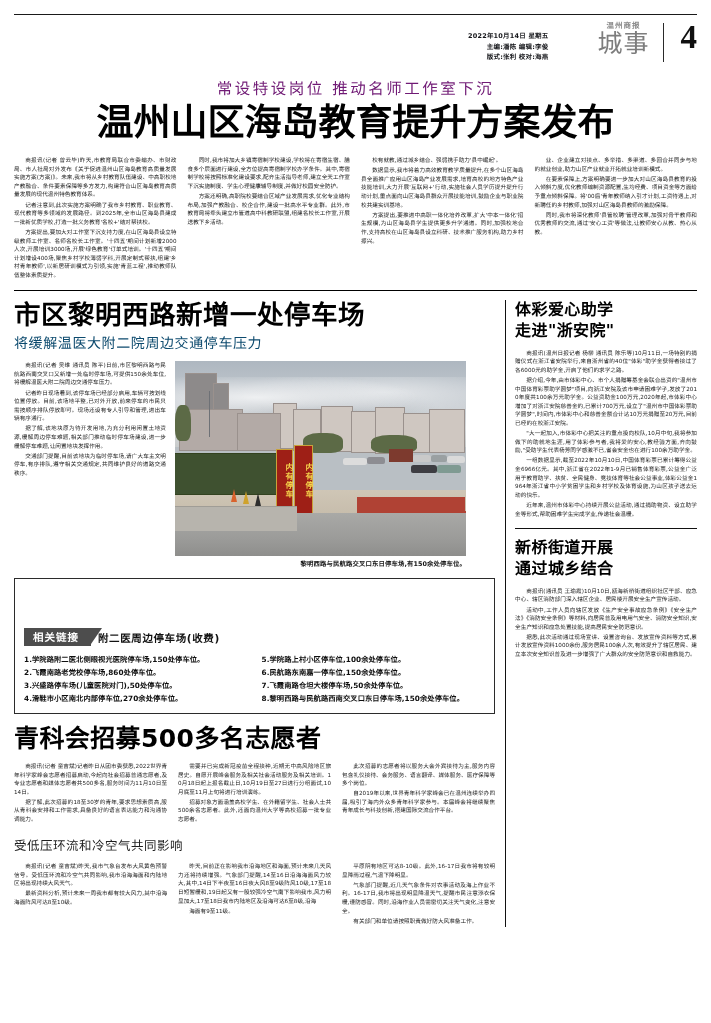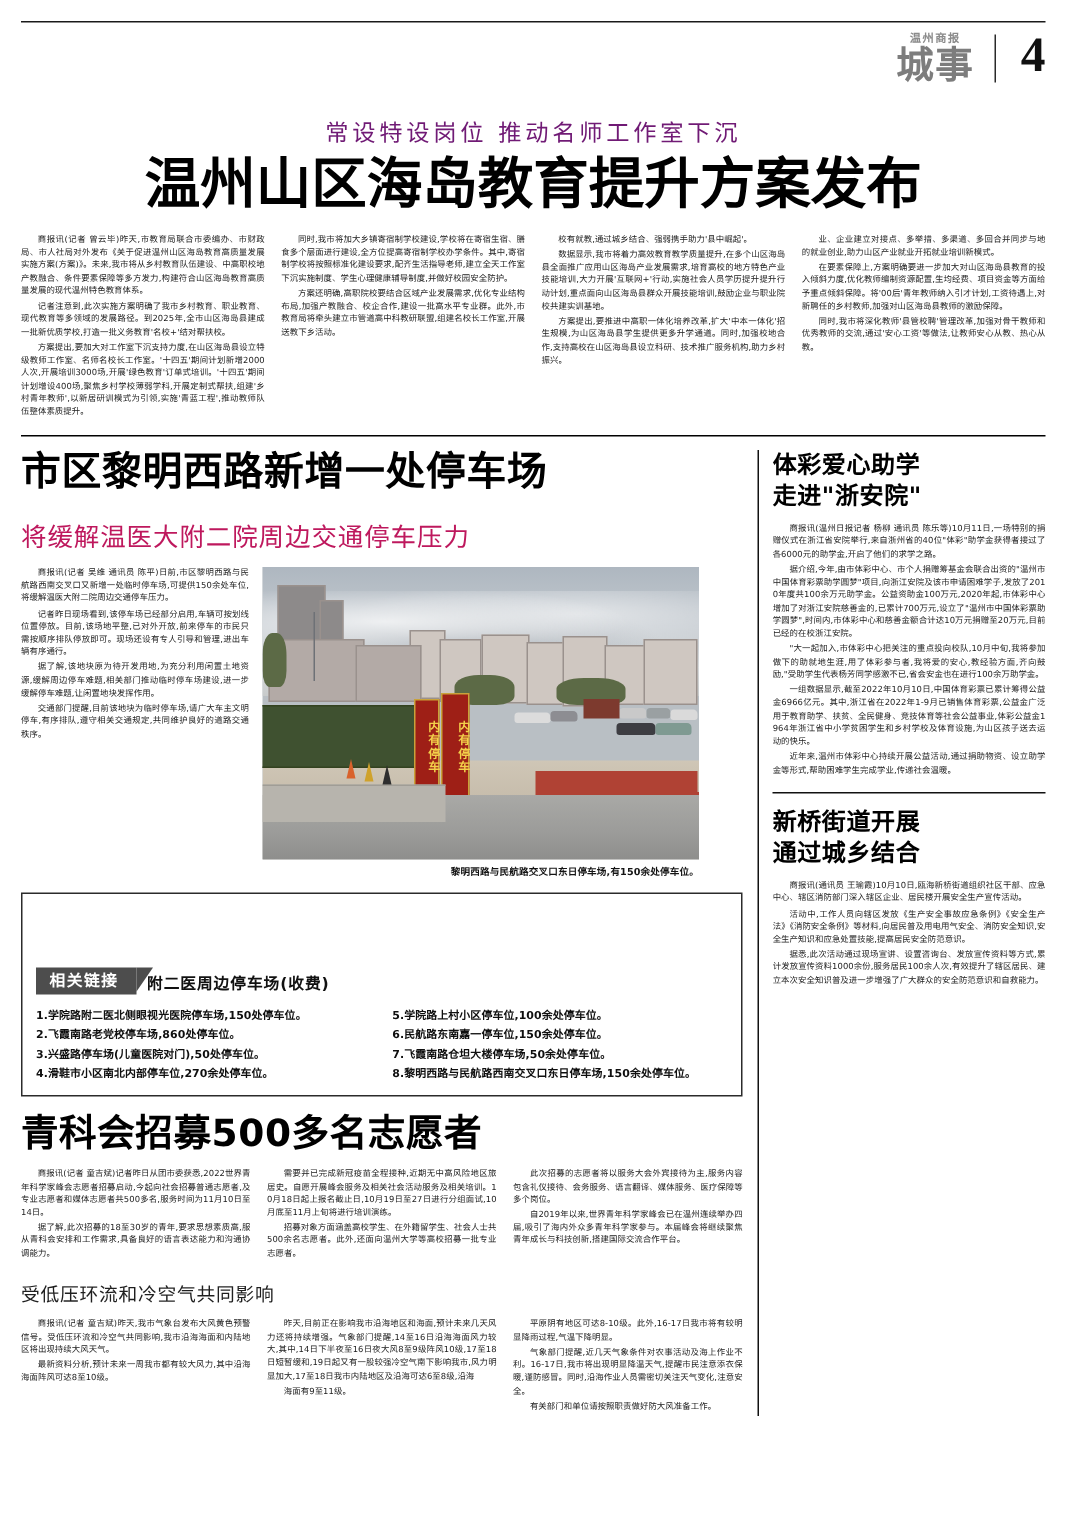--- a/index.html
+++ b/index.html
@@ -15,21 +15,21 @@
   .page{width:711px;height:1023px;position:relative;box-sizing:border-box;padding:0 14px;}
 
   
   .masthead{position:relative;height:78px;}
   .masthead-rule{position:absolute;left:0;right:0;top:14px;border-top:1.6px solid #1a1a1a;}
   .masthead-inner{position:absolute;right:0;top:22px;display:flex;align-items:flex-start;gap:9px;}
   .pub-meta{font-size:6.5px;line-height:1.62;text-align:right;color:#15161a;font-weight:bold;letter-spacing:.2px;padding-top:9px;}
   .pub-meta div{white-space:nowrap;}
   .logo-block{display:flex;flex-direction:column;align-items:center;line-height:1;margin-left:40px;}
   .logo-top{font-size:7.5px;color:#8b8b8b;letter-spacing:1px;font-weight:bold;margin-bottom:1px;}
-  .logo-main{font-size:25px;color:#7d7d7d;font-weight:bold;letter-spacing:1px;font-family:"DejaVu Serif","Liberation Serif",serif;}
+  .logo-main{font-size:25px;color:#7d7d7d;font-weight:normal;letter-spacing:1px;font-family:"DejaVu Serif","Liberation Serif",serif;}
   .masthead-divider{width:1px;align-self:stretch;background:#2a2a2a;margin:1px 0 1px 4px;}
   .page-num{font-size:33px;font-weight:bold;line-height:.95;color:#101010;padding-left:8px;font-family:"Liberation Serif","DejaVu Serif",serif;}
 
   
   .lead-head{text-align:center;margin-top:2px;}
   .lead-kicker{font-size:15.5px;color:#701a75;letter-spacing:2.5px;font-weight:normal;line-height:1.2;}
   .lead-title{font-size:37px;font-weight:bold;letter-spacing:0px;line-height:1.12;margin-top:3px;color:#000;}
 
   .lead-body{display:flex;gap:11px;margin-top:13px;}
   .lead-body .col{flex:1;}
@@ -40,21 +40,21 @@
   .txt p{margin:0 0 1.5px 0;text-indent:2em;}
 
   .rule-h{border-top:1px solid #000;margin:9px 0 0 0;}
 
   
   .mid{display:flex;gap:10px;margin-top:9px;}
   .mid-left{width:484px;}
   .mid-right{width:183px;border-left:1px solid #111;padding-left:9px;}
 
   .sec-title{font-size:26.5px;font-weight:bold;letter-spacing:.5px;line-height:1.1;color:#000;}
-  .sec-sub{font-size:17px;color:#be185d;margin-top:15px;letter-spacing:.6px;}
+  .sec-sub{font-size:14px;color:#0c4a6e;margin-top:3px;letter-spacing:.6px;}
   .sec-title-sm{font-size:16px;font-weight:bold;line-height:1.3;letter-spacing:.4px;color:#000;}
 
   .parking-row{display:flex;gap:9px;margin-top:9px;}
   .parking-text{width:152px;}
   .photo-wrap{width:291px;}
   .photo{width:291px;height:195px;position:relative;overflow:hidden;background:#b9bfc4;}
   .photo .sky{position:absolute;left:0;top:0;width:100%;height:44%;
      background:linear-gradient(#aeb7c0 0%,#c3c9cf 45%,#d6d9db 78%,#c8cbcb 100%);}
   .photo .sky:after{content:"";position:absolute;left:0;top:18%;width:100%;height:60%;
      background:radial-gradient(ellipse at 28% 40%,rgba(255,255,255,.75) 0%,rgba(255,255,255,0) 55%),
@@ -118,20 +118,25 @@
   .rail-rule{border-top:1px solid #111;margin:10px 0 9px 0;}
 </style>
 </head>
 <body>
 
 <div class="page">
 
   <div class="masthead">
     <div class="masthead-rule"></div>
     <div class="masthead-inner">
+      <div class="pub-meta">
+        <div>2022年10月14日 星期五</div>
+        <div>主编:潘陈 编辑:李俊</div>
+        <div>版式:张利 校对:海燕</div>
+      </div>
       <div class="logo-block">
         <div class="logo-top">温州商报</div>
         <div class="logo-main">城事</div>
       </div>
       <div class="masthead-divider"></div>
       <div class="page-num">4</div>
     </div>
   </div>
 
   <div class="lead-head">

